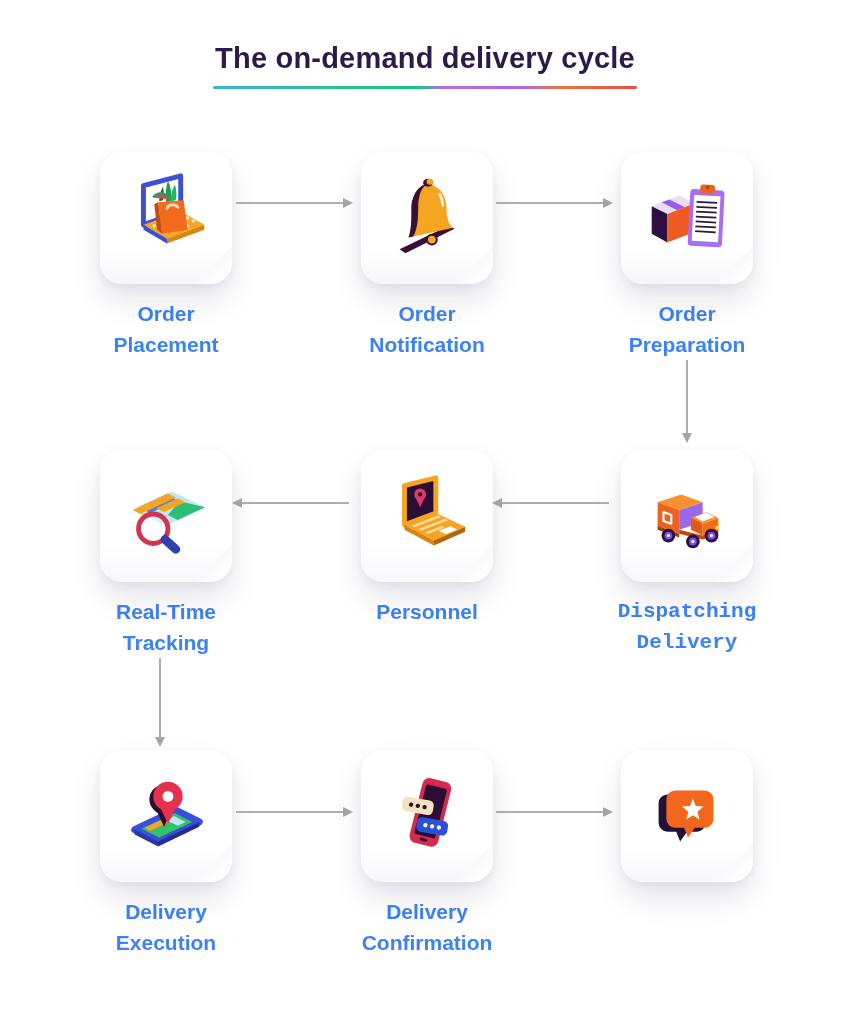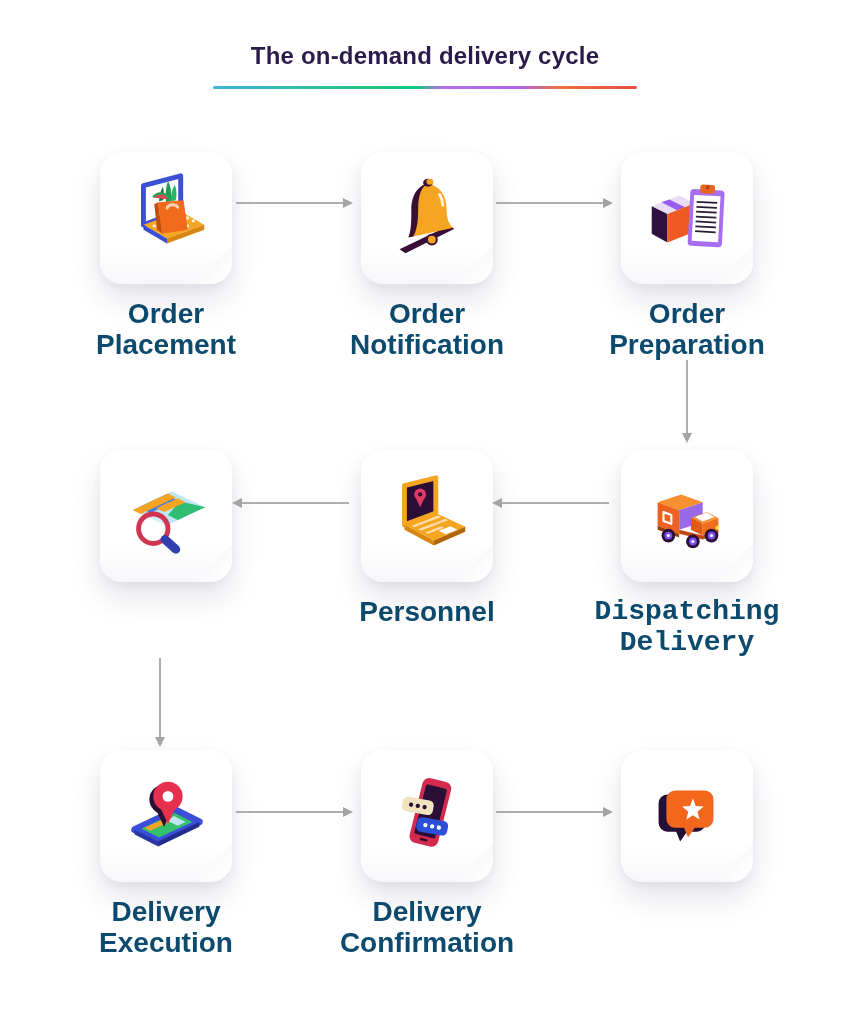--- a/index.html
+++ b/index.html
@@ -2,21 +2,21 @@
 <html><head>
 <meta charset="utf-8">
 <style>
   html,body{margin:0;padding:0;background:#ffffff;}
   .canvas{
     position:relative;width:850px;height:1024px;background:#ffffff;overflow:hidden;
     font-family:"Liberation Sans", sans-serif;
   }
   .page-title{
     position:absolute;left:0;right:0;top:42px;margin:0;
-    text-align:center;font-size:24px;font-weight:700;letter-spacing:.2px;
+    text-align:center;font-size:29px;font-weight:700;letter-spacing:.2px;
     color:#2b1b4a;
   }
   .title-underline{
     position:absolute;top:86px;left:213px;width:424px;height:3px;border-radius:2px;
     background:linear-gradient(90deg,#3cb4d8 0%,#24c47f 36%,#10ca83 48%,#b26ee6 54%,#ad66ea 72%,#f0703c 82%,#ea4d44 100%);
   }
   .node{position:absolute;width:260px;display:flex;flex-direction:column;align-items:center;}
   .card{
     position:relative;width:132px;height:132px;border-radius:22px;
     background:linear-gradient(180deg,#ffffff 72%,#f7f7fa 100%);
@@ -25,21 +25,21 @@
   }
   .fold{
     position:absolute;right:0;bottom:0;width:38px;height:38px;
     clip-path:polygon(100% 0,0 100%,100% 100%);
     background:linear-gradient(to bottom right,#e6e6ee 0%,#f6f6f9 35%,#ffffff 85%);
     border-bottom-right-radius:22px;
   }
   .card svg{width:98px;height:98px;position:relative;z-index:1;}
   .node-label{
     margin-top:14px;text-align:center;white-space:pre-line;
-    font-size:28px;line-height:31px;font-weight:700;color:#0c4a6e;
+    font-size:21px;line-height:31px;font-weight:700;color:#3b82f6;
   }
   .arrow{position:absolute;background:#aeaeae;}
   .arrow.h{height:2px;}
   .arrow.v{width:2px;}
   .arrow.head-right::after{
     content:"";position:absolute;right:-9px;top:-4.5px;width:0;height:0;
     border-left:10px solid #a4a4a4;border-top:5.5px solid transparent;border-bottom:5.5px solid transparent;
   }
   .arrow.head-left::before{
     content:"";position:absolute;left:-9px;top:-4.5px;width:0;height:0;
@@ -206,20 +206,22 @@
         <polygon points="16,44 56,25 90,41 50,60" fill="#bfe7f3"></polygon>
         <polygon points="22,41 50,28 62,34 34,47" fill="#4a7de0"></polygon>
         <polygon points="64,35 90,41 62,54 52,49" fill="#2ebd72"></polygon>
         <polygon points="16,44 52,27 60,31 24,48" fill="#f6a522"></polygon>
         <polygon points="40,42 62,32 70,36 48,46" fill="#f6a522"></polygon>
         <circle cx="37" cy="63" r="15" fill="#ffffff" fill-opacity="0.35" stroke="#d23551" stroke-width="5"></circle>
         <line x1="49" y1="74" x2="60" y2="84" stroke="#2f3fb0" stroke-width="9" stroke-linecap="round"></line>
       </svg>
       <div class="fold"></div>
     </div>
+    <div class="node-label">Real-Time
+Tracking</div>
   </div>
 
   <div class="node" style="left:36px;top:750px;">
     <div class="card">
       <svg viewBox="0 0 100 100">
         <polygon points="18,64 60,44 84,56 42,76" fill="#3b4ed8" stroke="#3b4ed8" stroke-width="7" stroke-linejoin="round"></polygon>
         <polygon points="18,64 42,76 42,81 18,69" fill="#2a36a8"></polygon>
         <polygon points="42,76 84,56 84,61 42,81" fill="#232d8f"></polygon>
         <polygon points="25,63 59,47 77,56 43,72" fill="#35c06e"></polygon>
         <polygon points="28,62 52,51 58,54 34,65" fill="#f6a522"></polygon>

